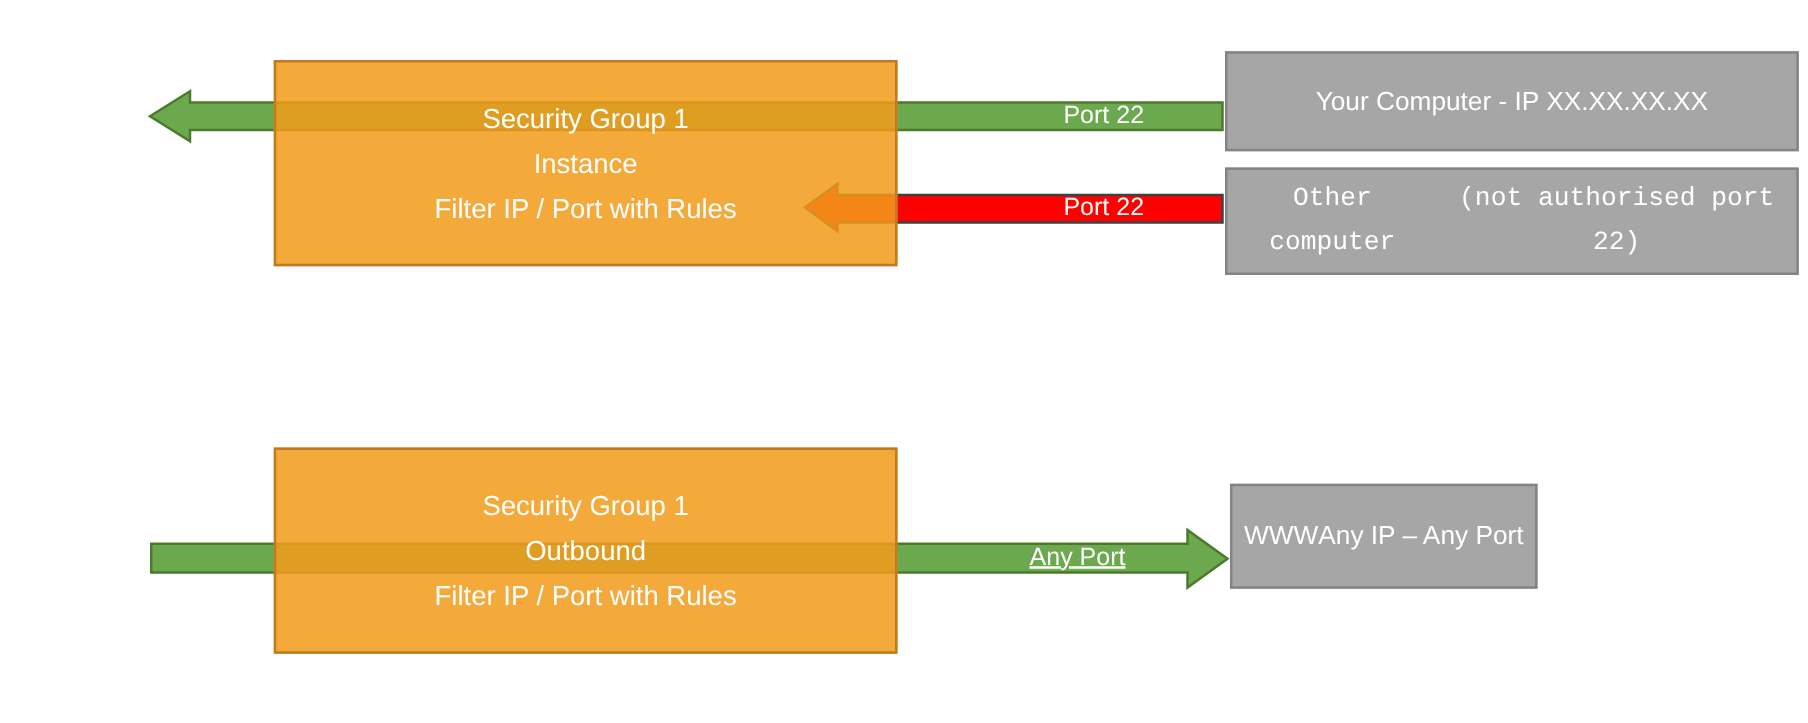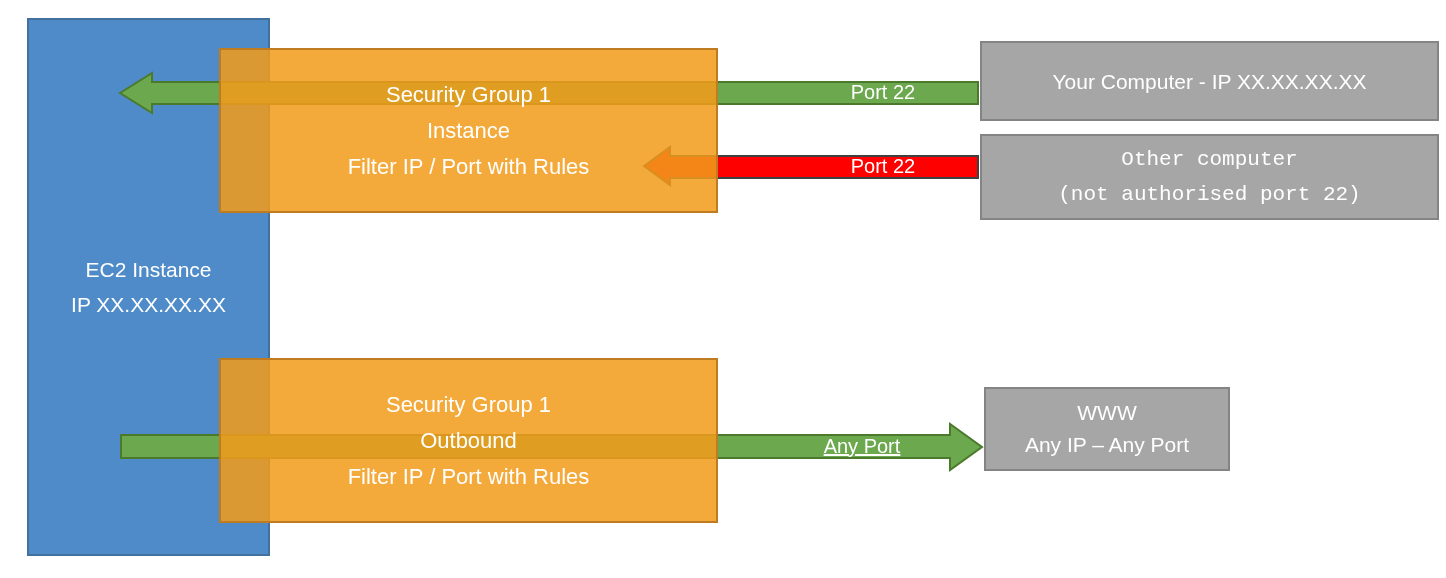--- a/index.html
+++ b/index.html
@@ -48,36 +48,32 @@
     font-size:22px;line-height:36px;text-align:center;
   }
   .sg-inbound{top:48px;}
   .sg-outbound{top:358px;}
 
   
   .gray-box{
     background:var(--gray);
     border:2px solid var(--gray-border);
     z-index:4;
-    display:flex;flex-direction:column;justify-content:center;align-items:center;
+    display:flex;flex-direction:row;justify-content:center;align-items:center;
     font-size:21px;line-height:35px;text-align:center;
   }
   .gray-your{left:980px;top:41px;width:459px;height:80px;}
   .gray-other{left:980px;top:134px;width:459px;height:86px;font-family:Liberation Mono, monospace;}
   .gray-www{left:984px;top:387px;width:246px;height:84px;line-height:32px;}
 </style>
 </head>
 <body>
 
 <div class="canvas">
 
-  <div class="abs ec2-box">
-    <div>EC2 Instance</div>
-    <div>IP XX.XX.XX.XX</div>
-  </div>
 
   <svg class="abs arrow-layer" viewBox="0 0 1446 578" xmlns="http://www.w3.org/2000/svg">
     <polygon class="arrow-green" points="120,93 152,73 152,82 978,82 978,104 152,104 152,113"></polygon>
     <polygon class="arrow-red" points="644,166 670,147 670,156 978,156 978,178 670,178 670,185"></polygon>
     <polygon class="arrow-green" points="121,435 950,435 950,424 982,447 950,470 950,458 121,458"></polygon>
   </svg>
 
   <div class="abs shaft-label lbl-in-allowed">Port 22</div>
   <div class="abs shaft-label lbl-in-denied">Port 22</div>
   <div class="abs shaft-label lbl-outbound">Any Port</div>

